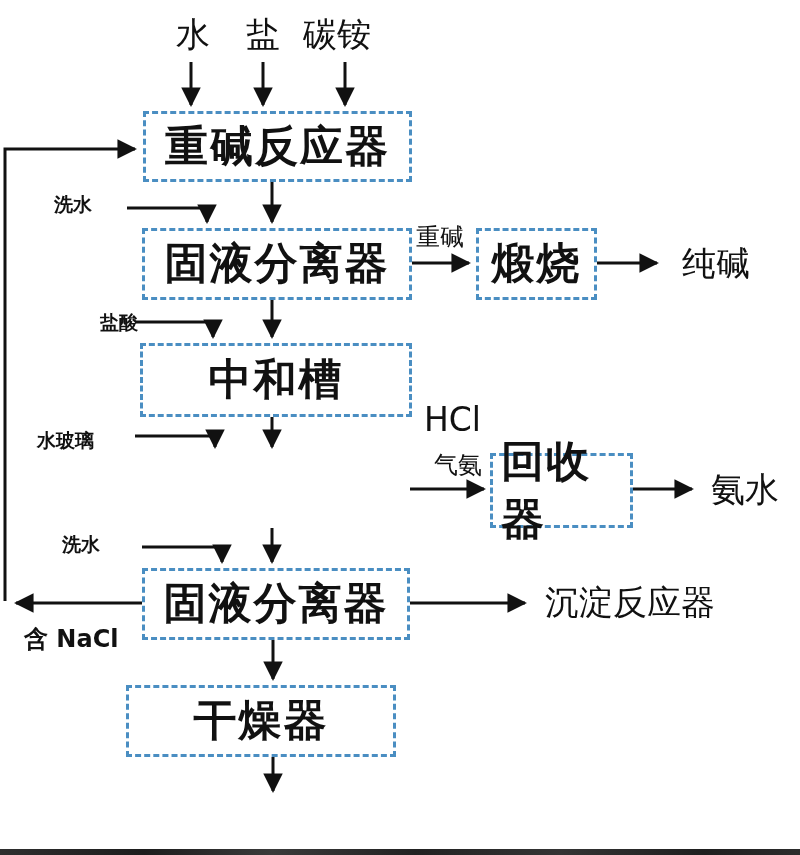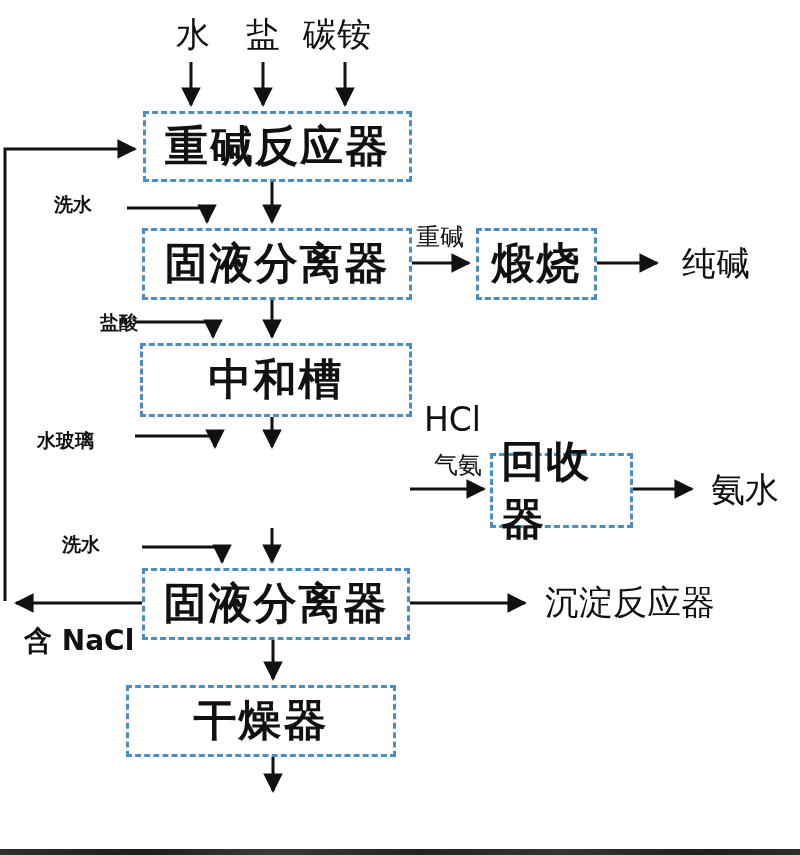--- a/index.html
+++ b/index.html
@@ -104,21 +104,21 @@
   </div>
 
   <div class="lbl lbl-top" style="left:176px;top:16px;">水</div>
   <div class="lbl lbl-top" style="left:246px;top:16px;">盐</div>
   <div class="lbl lbl-top" style="left:303px;top:16px;">碳铵</div>
 
   <div class="lbl lbl-side" style="left:54px;top:194px;">洗水</div>
   <div class="lbl lbl-side" style="left:62px;top:312px;margin-left:38px;">盐酸</div>
   <div class="lbl lbl-side" style="left:37px;top:430px;">水玻璃</div>
   <div class="lbl lbl-side" style="left:62px;top:534px;">洗水</div>
-  <div class="lbl lbl-side" style="left:24px;top:626px;font-size:28px;">含 NaCl</div>
+  <div class="lbl lbl-side" style="left:24px;top:626px;font-size:24px;">含 NaCl</div>
 
   <div class="lbl lbl-stream" style="left:416px;top:224px;">重碱</div>
   <div class="lbl lbl-stream" style="left:424px;top:402px;font-size:33px;">HCl</div>
   <div class="lbl lbl-stream" style="left:434px;top:452px;">气氨</div>
 
   <div class="lbl lbl-out" style="left:682px;top:245px;">纯碱</div>
   <div class="lbl lbl-out" style="left:711px;top:471px;">氨水</div>
   <div class="lbl lbl-out" style="left:545px;top:584px;">沉淀反应器</div>
 
   <div id="bottom-strip"></div>

